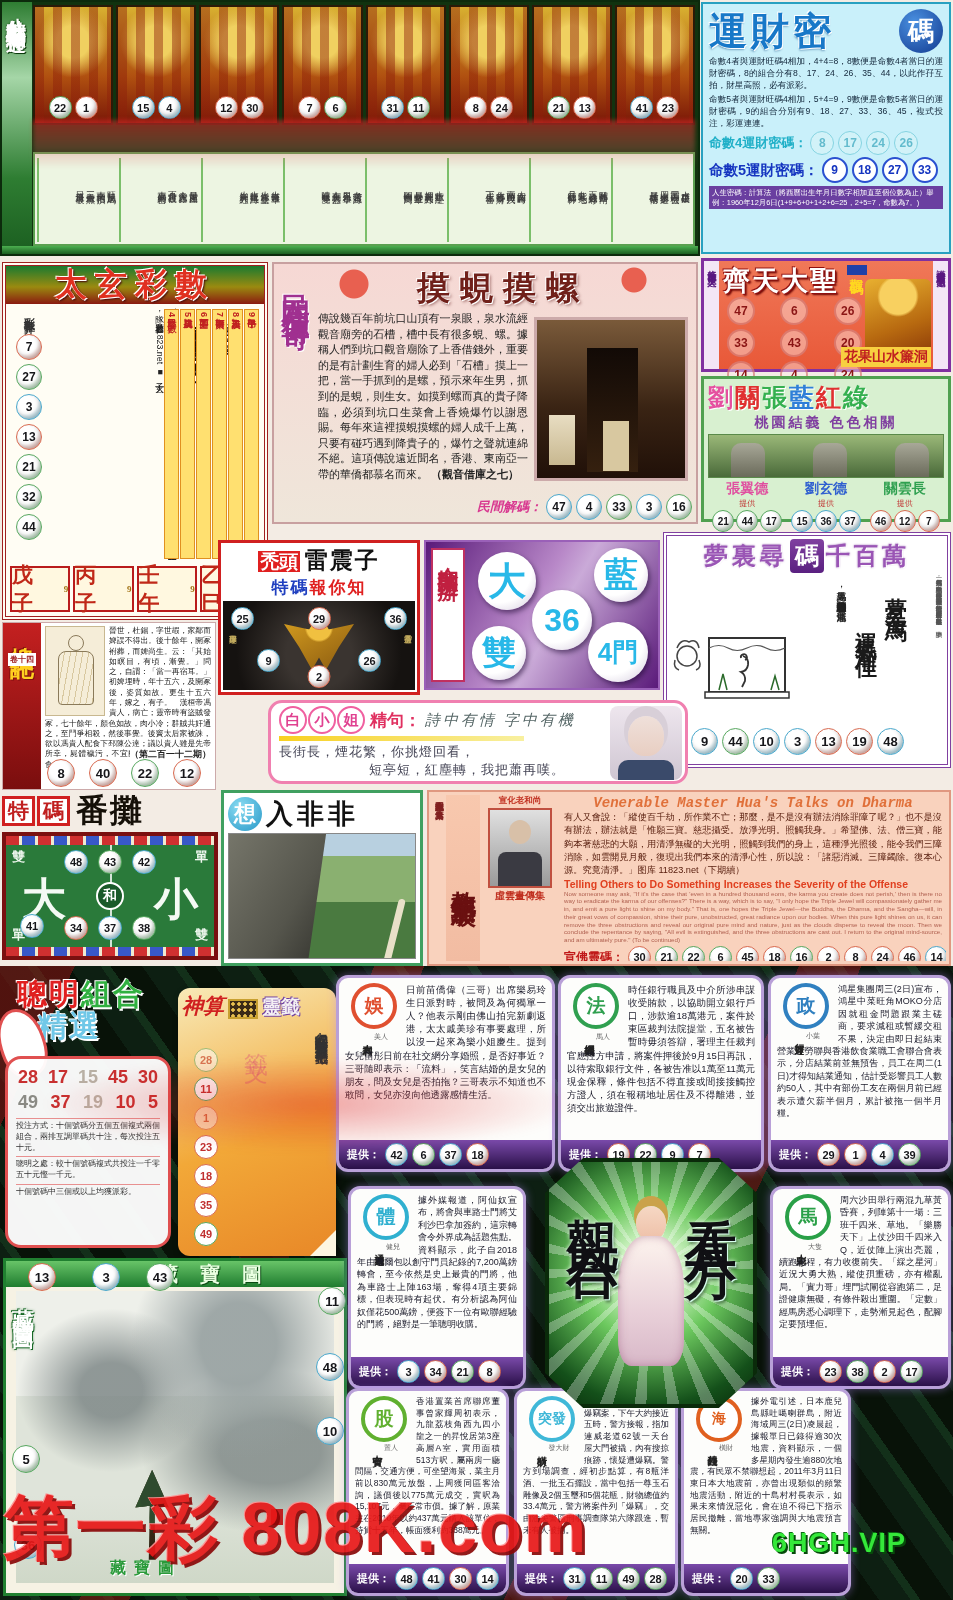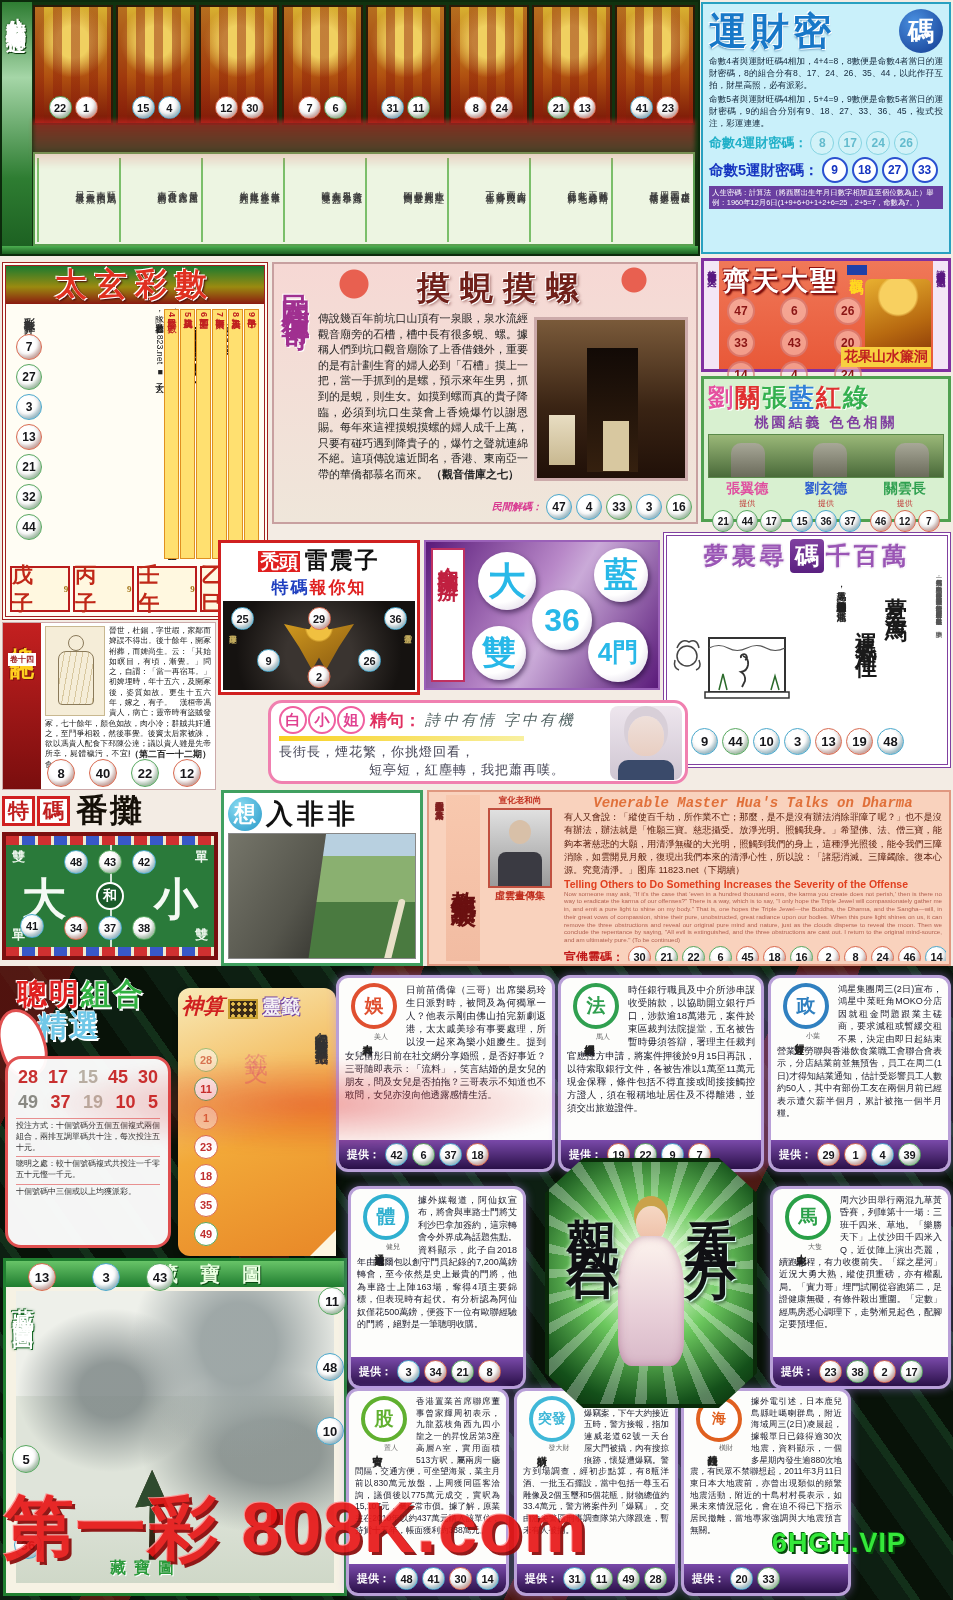--- a/index.html
+++ b/index.html
@@ -81,21 +81,21 @@
   .folk-main{flex:1;padding:2px 8px 2px 2px;position:relative;}
   .folk-title{text-align:center;font-size:33px;font-weight:bold;color:#70201a;font-family:"Liberation Serif",serif;
     letter-spacing:10px;text-shadow:1px 1px 0 #fff,-1px -1px 0 #fff,2px 2px 3px rgba(90,20,20,.5);}
   .folk-photo{float:right;width:148px;height:158px;margin:6px 0 2px 6px;border:3px solid #caa;
     background:linear-gradient(#7a5a3a,#3a2414 55%,#201008),linear-gradient(#6a4a30,#2a1810);position:relative;}
   .folk-photo::before{content:"";position:absolute;left:34%;top:18%;width:34%;height:78%;background:linear-gradient(#120a06,#35200f);}
   .folk-photo::after{content:"";position:absolute;left:8%;top:60%;width:18%;height:32%;background:linear-gradient(#e8ddc2,#c8b890);box-shadow:54px 6px 0 #d8c8a0;}
   .folk-body{font-size:11px;line-height:1.42;color:#222;text-align:justify;}
   .folk-credit{font-weight:bold;font-size:11px;color:#222;}
   .folk-decode{position:absolute;right:4px;bottom:2px;display:flex;align-items:center;gap:4px;}
-  .folk-decode .lbl{color:#d83890;font-weight:bold;font-size:10px;font-style:italic;}
+  .folk-decode .lbl{color:#d83890;font-weight:bold;font-size:13px;font-style:italic;}
   .folk-decode .ball{width:24px;height:24px;font-size:12px;}
   
   #monkey{left:701px;top:258px;width:250px;height:114px;border:3px solid #8030a0;background:#f3e6f6;display:flex;}
   .mk-side{width:15px;flex:none;display:flex;justify-content:center;}
   .mk-side .v{font-size:9px;font-weight:bold;color:#5a1880;letter-spacing:1px;padding-top:2px;}
   .mk-core{flex:1;background:linear-gradient(#f07858,#e85838);position:relative;padding:2px 4px;}
   .mk-title{font-size:27px;font-weight:bold;color:#fff;font-family:"Liberation Serif",serif;letter-spacing:2px;
     text-shadow:1px 1px 0 #901010,-1px -1px 0 #901010,2px 2px 2px #600;}
   .mk-badge{position:absolute;right:66px;top:4px;writing-mode:vertical-rl;background:#2040a8;color:#ffd820;
     font-weight:bold;font-size:14px;padding:3px 1px;letter-spacing:2px;}

